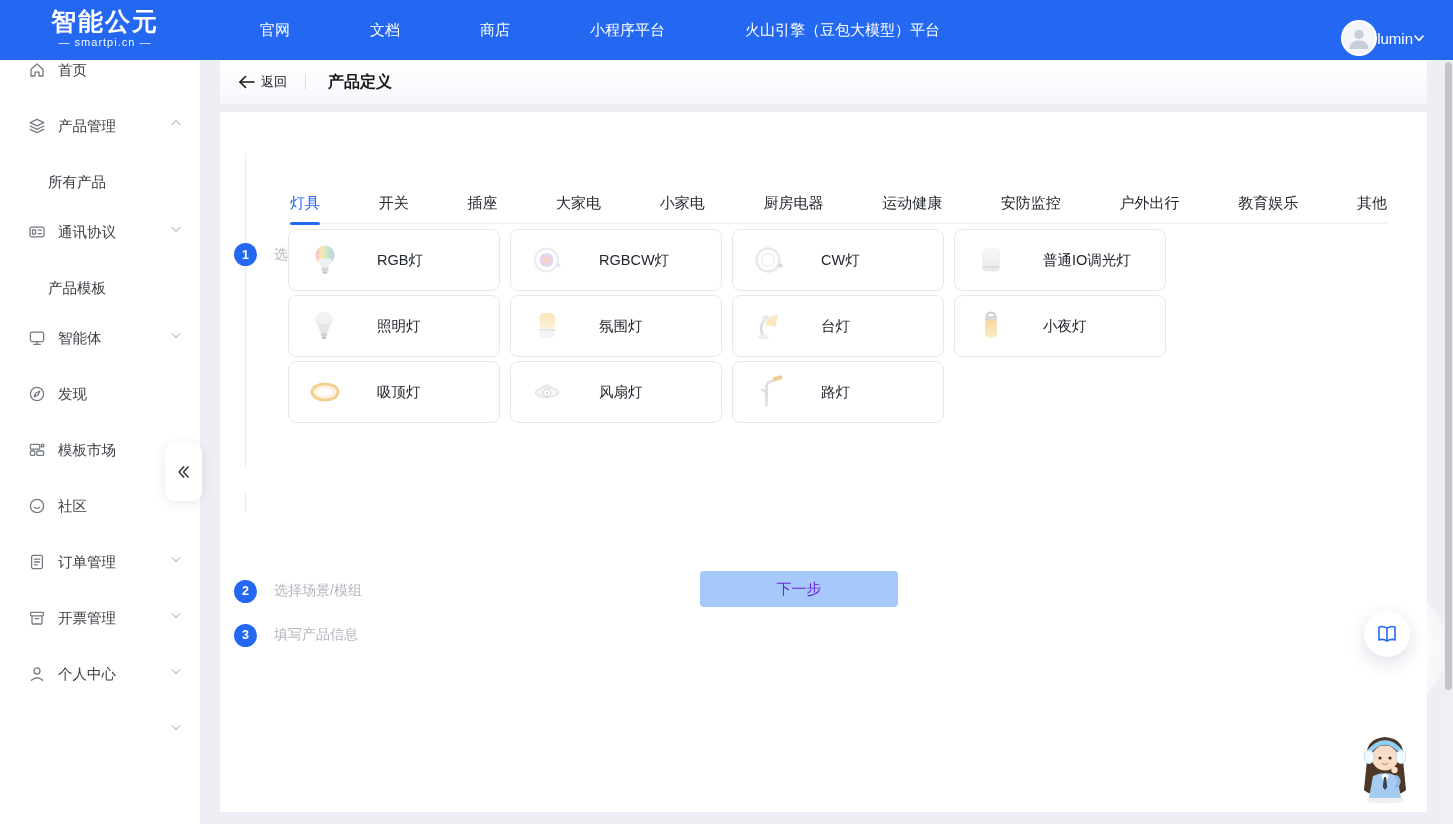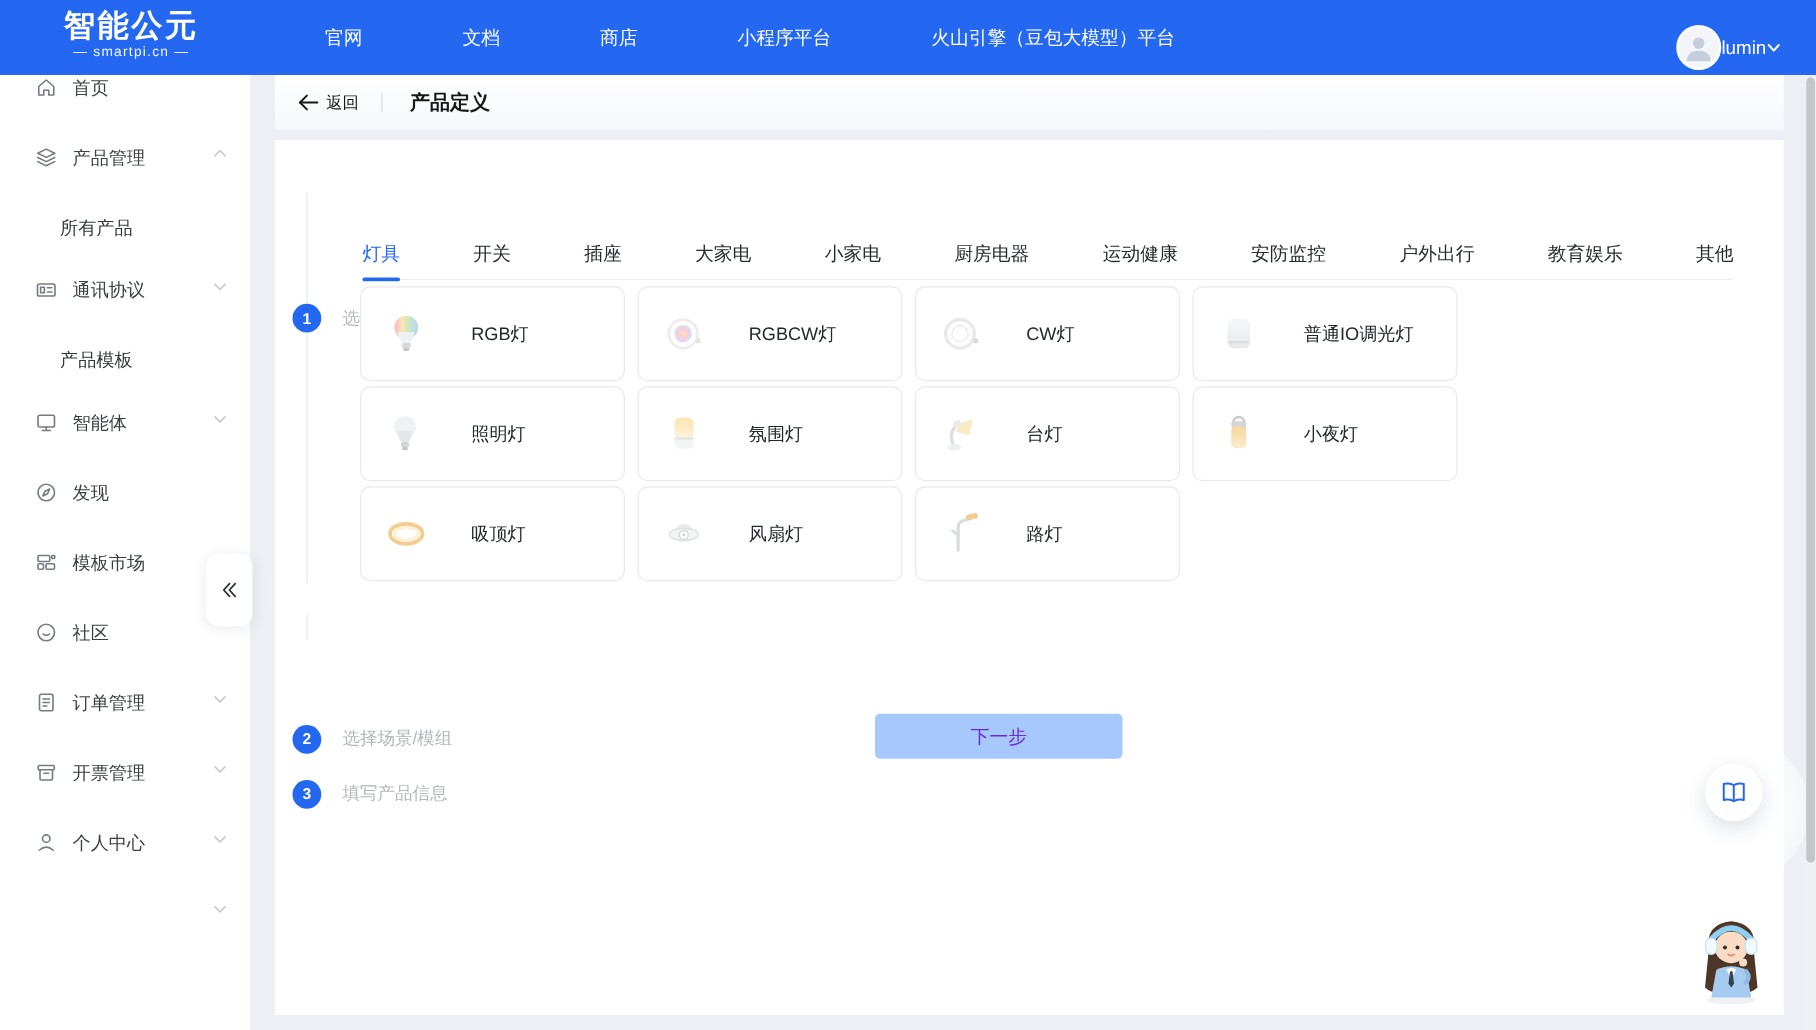--- a/index.html
+++ b/index.html
@@ -51,21 +51,21 @@
   .step-label { font-size:14px; color:#b2b6bd; }
   
   .cat-tabs { position:absolute; left:70px; top:72px; width:1097px; height:40px;
     display:flex; align-items:center; gap:37px; border-bottom:1px solid #eceef1;justify-content:space-between; }
   .cat-tab { font-size:15px; color:#262a31; cursor:pointer; position:relative; white-space:nowrap; height:40px; display:flex; align-items:center; }
   .cat-tab.active { color:#2468F2; }
   .cat-tab.active::after { content:""; position:absolute; left:0; right:0; bottom:-1px; height:3px; border-radius:2px; background:#2468F2; }
   
   .product-grid { position:absolute; left:68px; top:117px; width:878px;
     display:grid; grid-template-columns:repeat(4,212px); gap:4px 10px; }
-  .product-card { height:76px; background:#fff; border:1px solid #e9e9eb; border-radius:8px;
+  .product-card { height:62px; background:#fff; border:1px solid #e9e9eb; border-radius:8px;
     display:flex; align-items:center; cursor:pointer; }
   .product-icon { width:36px; height:36px; margin-left:18px; flex:0 0 36px; }
   .product-label { font-size:14.5px; color:#23272e; margin-left:34px; white-space:nowrap; }
   
   .next-btn { position:absolute; left:480px; top:459px; width:198px; height:36px; border:none;
     border-radius:4px; background:#A6C8FA; color:#6d28d9; font-size:15px; cursor:not-allowed;
     font-family:inherit; }
   
   .float-halo { position:absolute; left:1327px; top:588px; width:120px; height:120px; border-radius:50%;
     background:radial-gradient(circle,#ffffff 30%,rgba(255,255,255,0)); z-index:8; }

